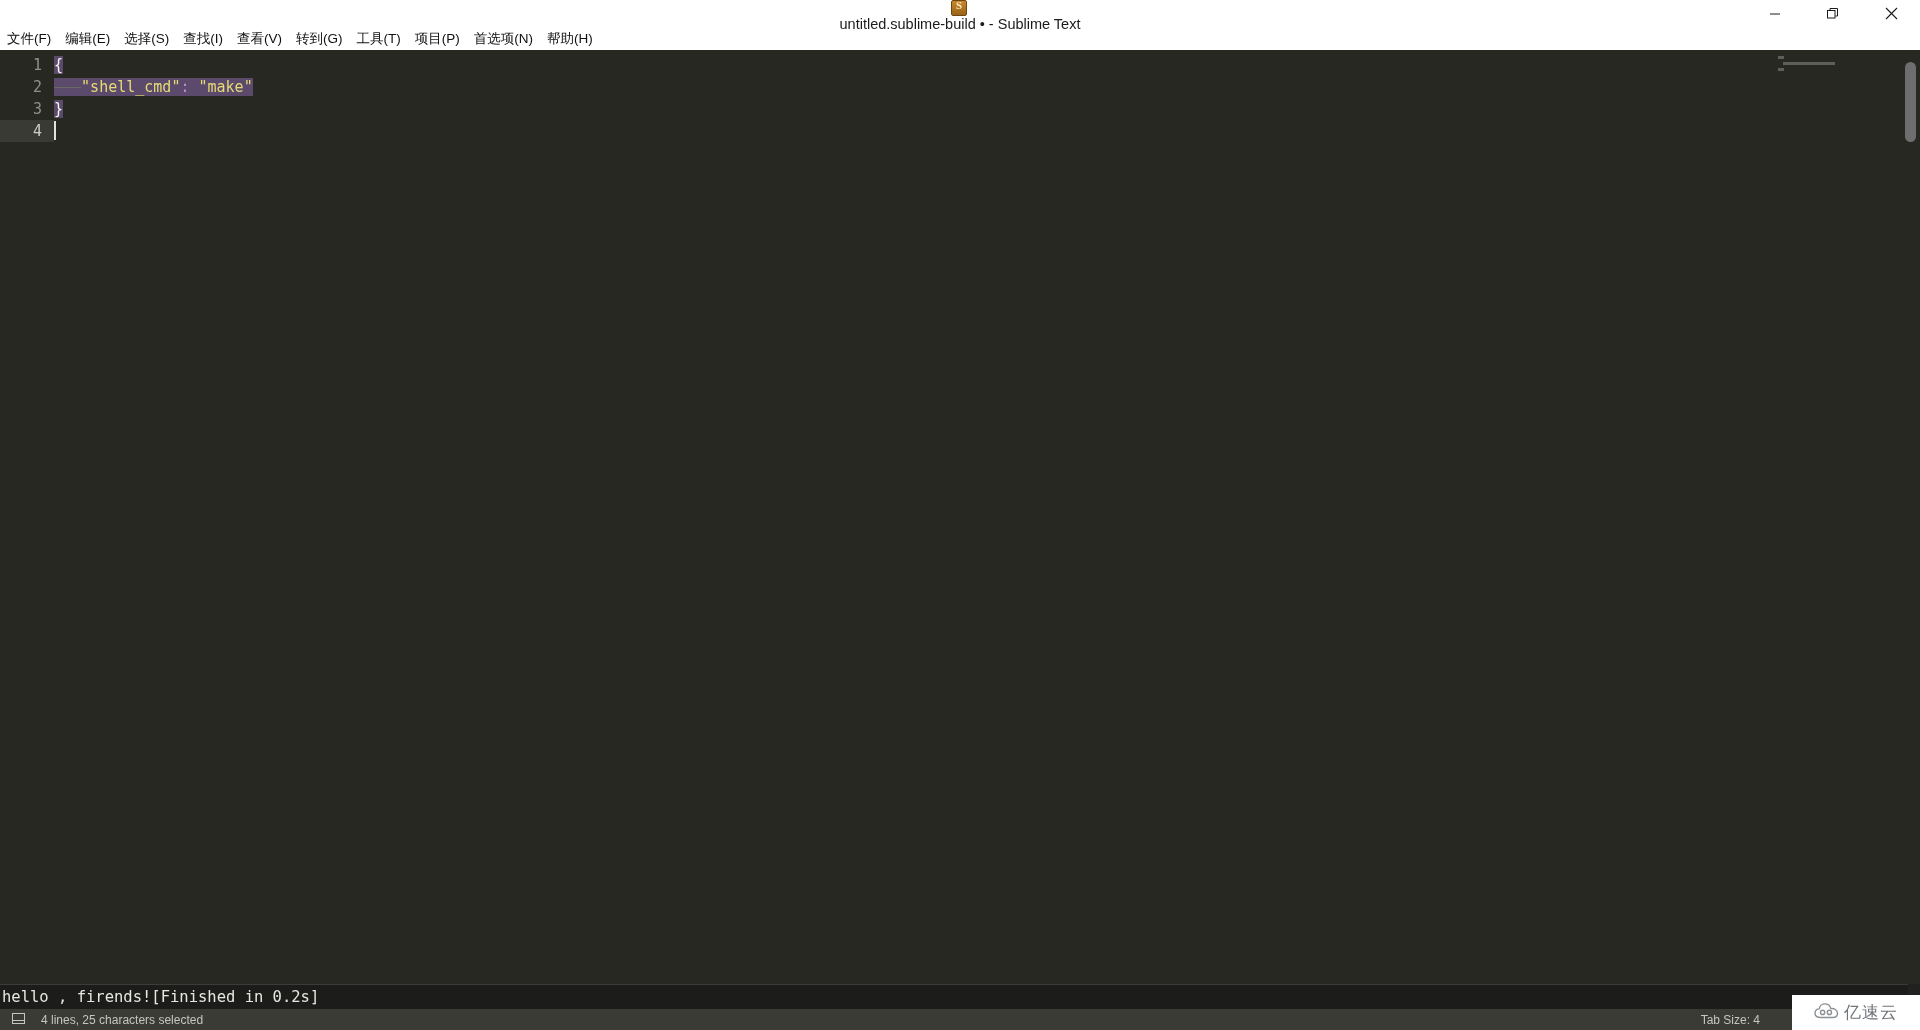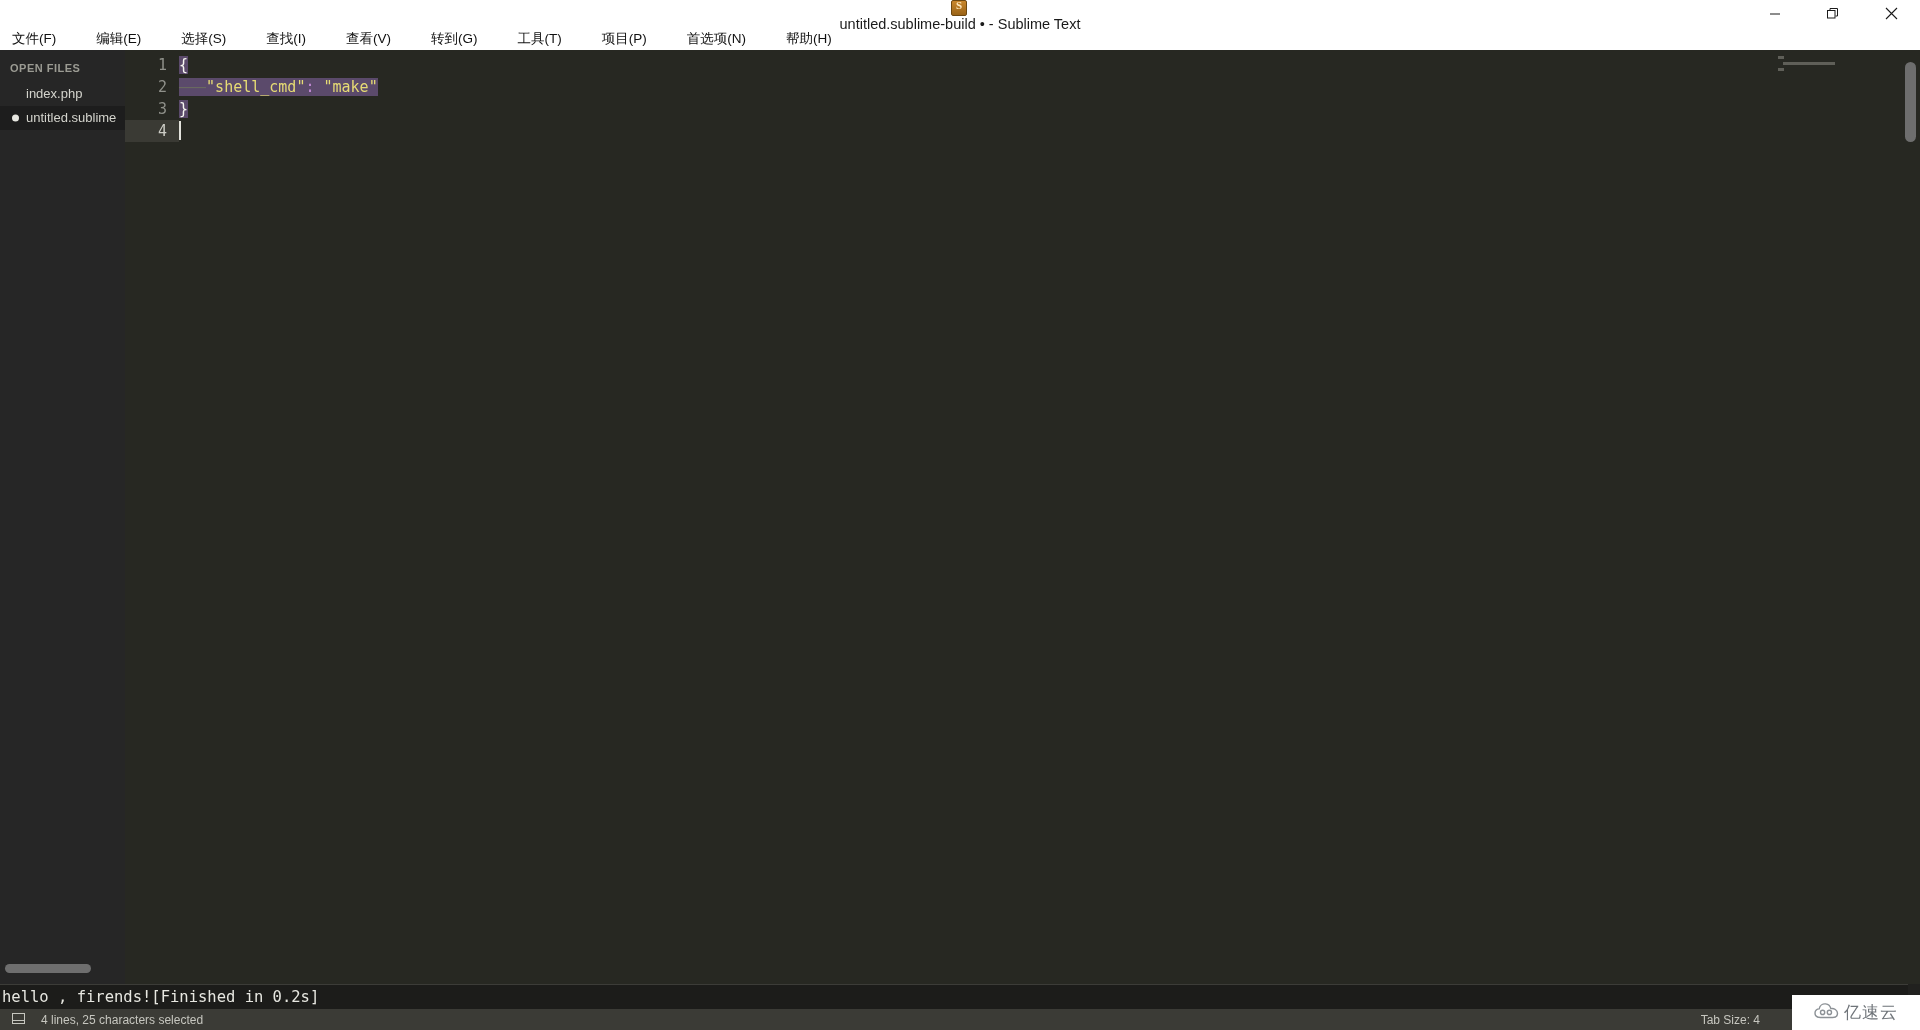--- a/index.html
+++ b/index.html
@@ -60,22 +60,20 @@
     color: #1b1b1b;
   }
   .win-btn svg { display: block; }
 
   
   .menubar {
     height: 23px;
     background: #ffffff;
     display: flex;
     align-items: center;
-    padding-left: 5px;
-    gap: 26px;
   }
   .menu-item {
     font-size: 13.5px;
     color: #111111;
     padding: 0 7px;
     white-space: nowrap;
     line-height: 23px;
   }
 
   
@@ -308,26 +306,20 @@
   <div class="menu-item">查看(V)</div>
   <div class="menu-item">转到(G)</div>
   <div class="menu-item">工具(T)</div>
   <div class="menu-item">项目(P)</div>
   <div class="menu-item">首选项(N)</div>
   <div class="menu-item">帮助(H)</div>
 </div>
 
 <div class="workspace">
 
-  <div class="sidebar">
-    <div class="sidebar-header">OPEN FILES</div>
-    <div class="file-item">index.php</div>
-    <div class="file-item modified active">untitled.sublime</div>
-    <div class="sb-hscroll"></div>
-  </div>
 
   <div class="editor">
 
     <div class="minimap">
       <div class="mm-row r1"></div>
       <div class="mm-row r2"></div>
       <div class="mm-row r3"></div>
     </div>
 
     <div class="v-scroll"></div>

